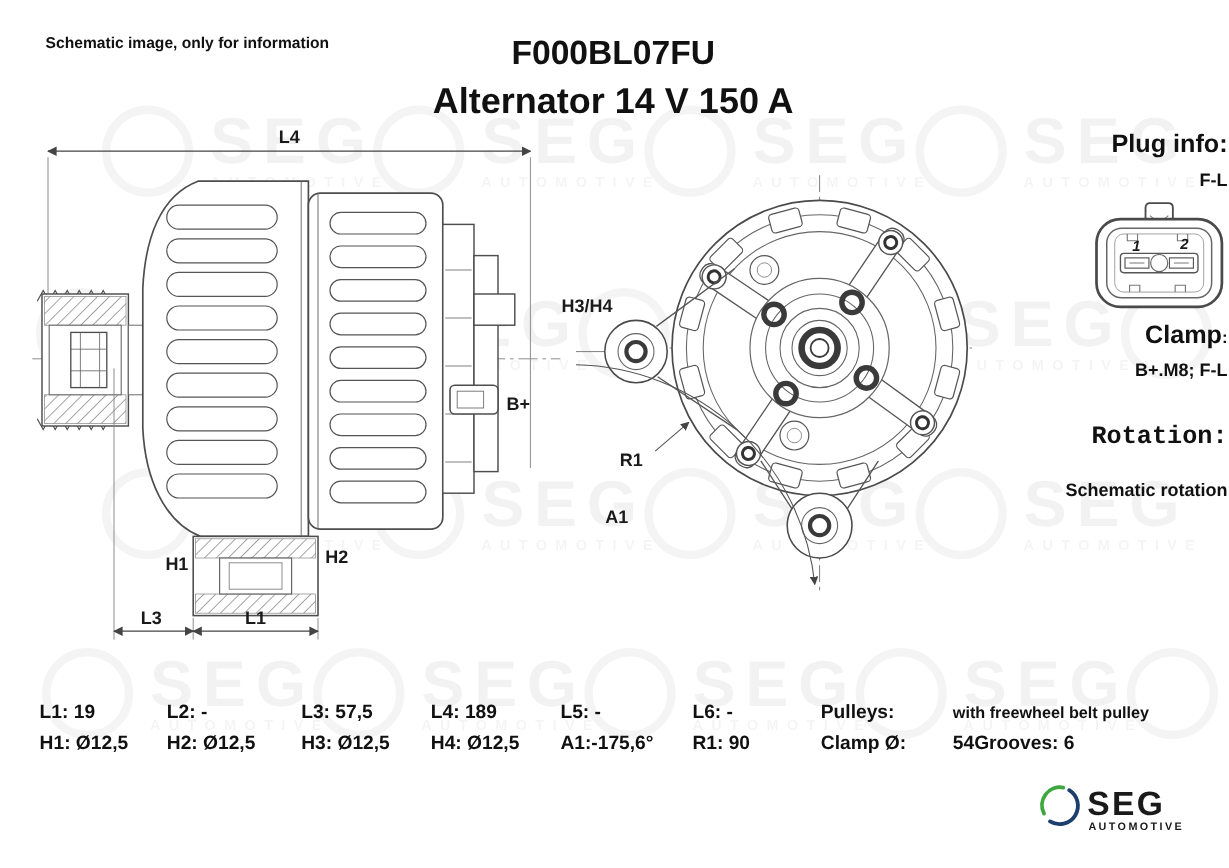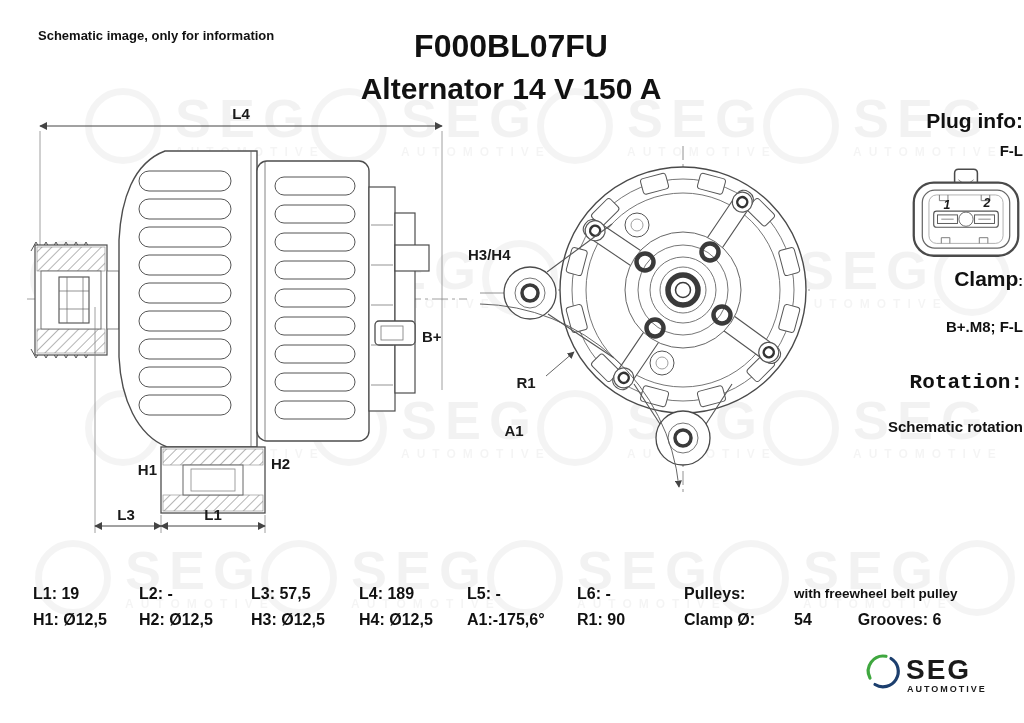--- a/index.html
+++ b/index.html
@@ -10,44 +10,44 @@
   
   #wm-layer{position:absolute;inset:0;z-index:0;}
   .wm{position:absolute;display:flex;align-items:center;gap:14px;pointer-events:none;}
   .wm-c{width:62px;height:62px;border:7px solid rgba(0,0,0,0.045);border-radius:50%;flex:0 0 auto;}
   .wm-t{display:flex;flex-direction:column;}
   .wm-seg{font-size:54px;font-weight:800;line-height:.95;color:rgba(0,0,0,0.05);letter-spacing:8px;}
   .wm-auto{font-size:12px;font-weight:700;color:rgba(0,0,0,0.045);letter-spacing:7px;}
   
   .note{position:absolute;left:38px;top:28px;font-size:13px;font-weight:700;z-index:2;}
   .title-block{position:absolute;left:181px;top:27px;width:660px;text-align:center;z-index:2;line-height:1.2;}
-  .title-line1{font-size:32px;font-weight:800;}
+  .title-line1{font-size:28px;font-weight:800;}
   .title-line2{font-size:30px;font-weight:800;margin-top:6px;}
   
   .side-view{position:absolute;left:25px;top:95px;z-index:1;}
   .front-view{position:absolute;left:462px;top:138px;z-index:1;}
   svg text{font-family:"Liberation Sans",sans-serif;font-weight:700;fill:#1a1a1a;}
   
   .plug-panel{position:absolute;left:845px;top:108px;width:178px;text-align:right;z-index:2;}
   .panel-h{font-size:21px;font-weight:800;line-height:26px;}
   .panel-s{font-size:15px;font-weight:800;line-height:18px;margin-top:8px;}
   .plug-svg{margin-top:4px;}
   .clamp-h{}
   .small-colon{font-size:14px;font-weight:800;}
-  .clamp-v{margin-top:24px;}
+  .clamp-v{margin-top:6px;}
   .rot-h{margin-top:34px;font-family:Liberation Mono, monospace;}
   .rot-v{margin-top:22px;}
   
   .spec-table{
     position:absolute;left:33px;top:581px;z-index:2;
     display:grid;grid-template-columns:106px 112px 108px 108px 110px 107px 110px 210px;
     font-size:16px;font-weight:700;line-height:26px;
   }
   .spec-note{font-size:13.5px;line-height:26px;}
-  .spec-pulley{display:flex;gap:46px;}
+  .spec-pulley{display:flex;}
   
   .logo{position:absolute;left:862px;top:646px;z-index:2;}
 </style>
 </head>
 <body>
 
 <div id="wm-layer">
     <div class="wm" style="left: 85px; top: 88px;">
       <span class="wm-c"></span>
       <span class="wm-t">

